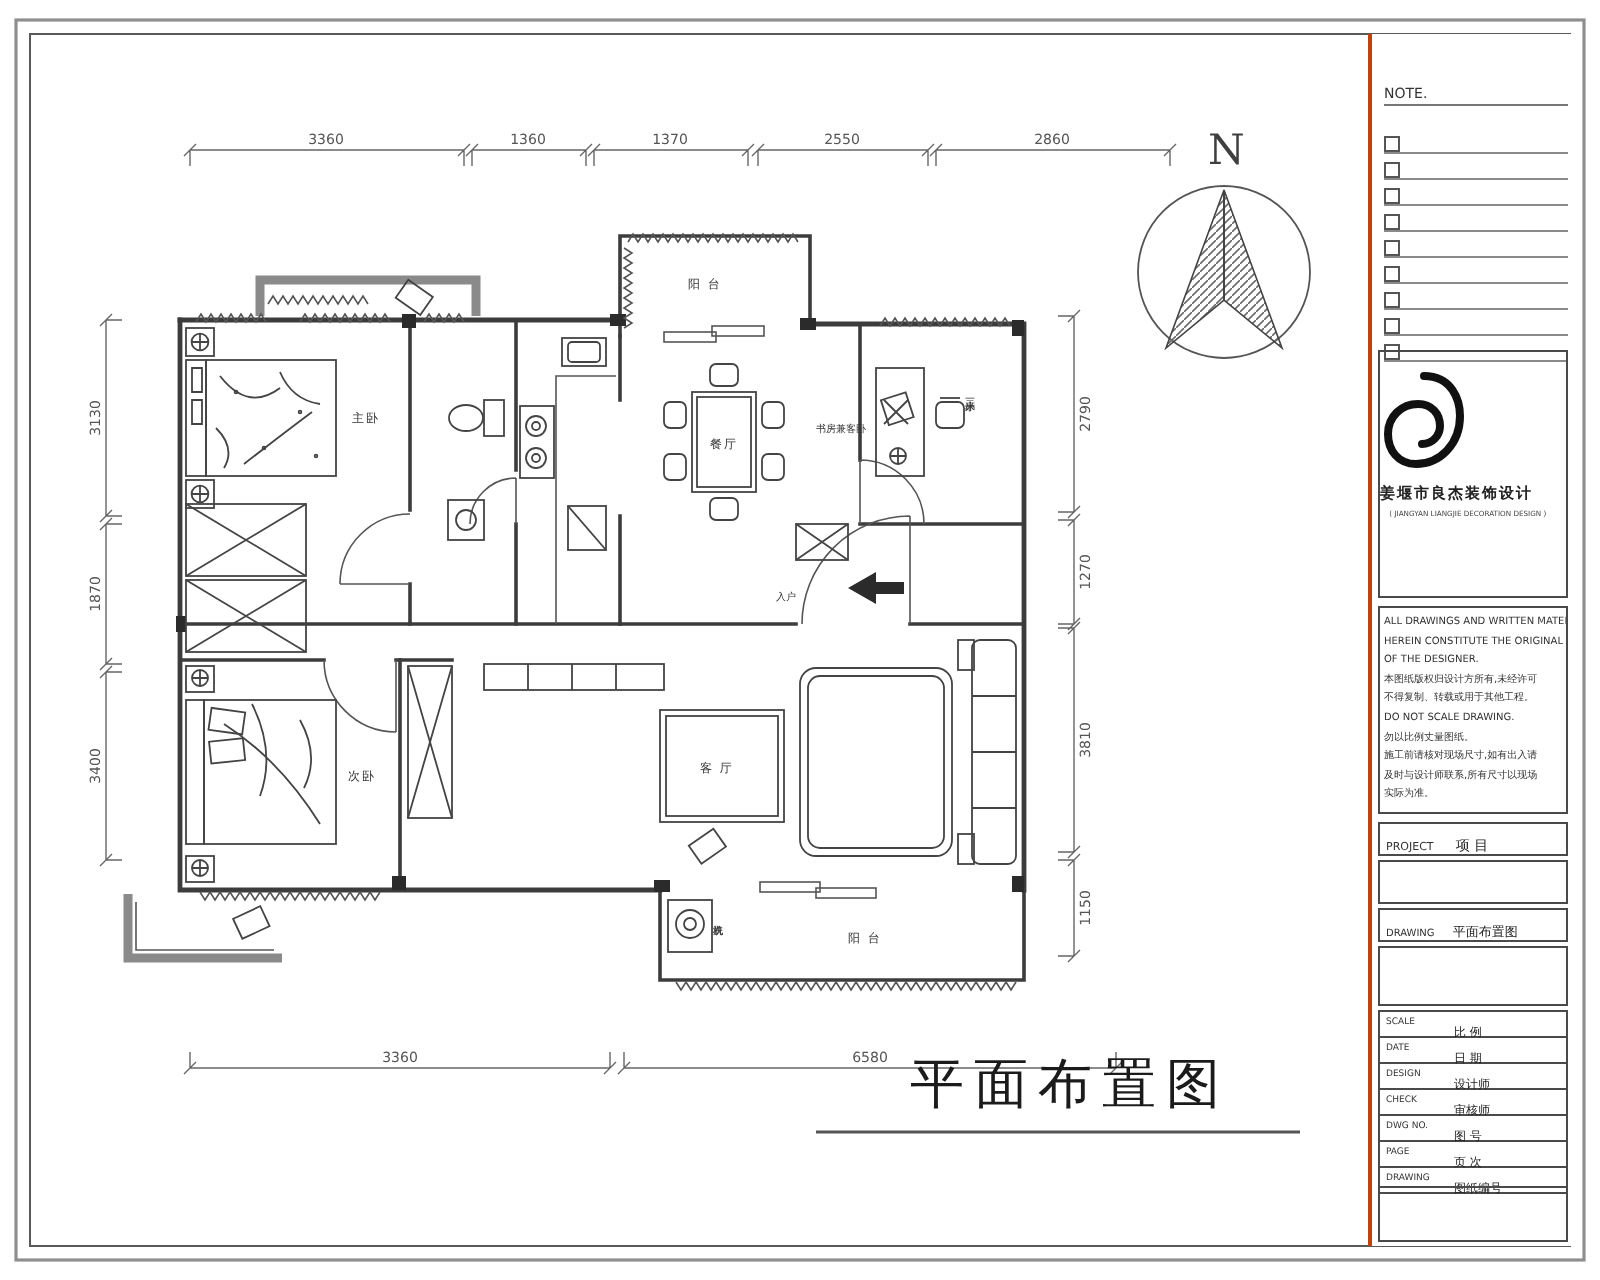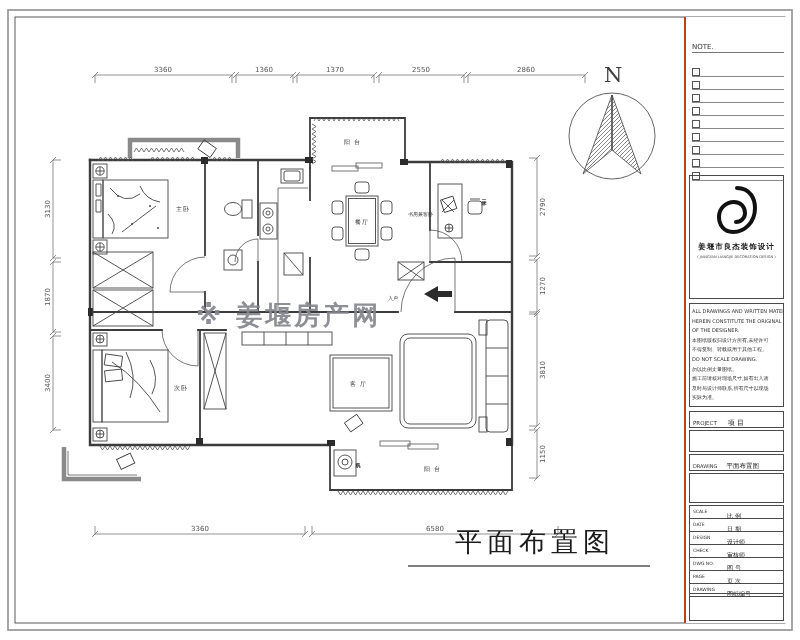--- a/index.html
+++ b/index.html
@@ -34,21 +34,21 @@
   
   .panel{position:absolute;left:684px;top:17px;width:101px;height:606px;
          border-left:2px solid #c2410c;background:#fff;z-index:4;color:#222;}
   .panel .abs{position:absolute;}
   .note-title{left:6px;top:26px;right:3px;font-size:7px;color:#333;
               border-bottom:1px solid #777;padding-bottom:1px;}
   .note-row{left:6px;right:3px;height:13px;border-bottom:1px solid #8a8a8a;}
   .note-row .cb{position:absolute;left:0;top:5px;width:6px;height:6px;
                 border:1px solid #555;background:#fff;}
   .logo-box{left:3px;top:158px;right:3px;height:122px;border:1px solid #4a4a4a;
-            text-align:center;}
+            text-align:left;}
   .logo-glyph{margin-top:8px;}
   .company{font-size:7.5px;font-weight:bold;letter-spacing:1px;margin-top:2px;}
   .company-en{font-size:4px;color:#444;margin-top:2px;transform:scale(.9);}
   .notes-box{left:3px;top:286px;right:3px;height:104px;border:1px solid #4a4a4a;
              padding:3px 2px;box-sizing:border-box;overflow:hidden;}
   .notes-box div{font-size:5px;line-height:9.6px;color:#333;white-space:nowrap;}
   .proj-row{left:3px;top:394px;right:3px;height:15px;border:1px solid #4a4a4a;
             line-height:15px;}
   .proj-row .en{font-size:5.5px;margin-left:3px;color:#333;}
   .proj-row .cn{font-size:7px;margin-left:6px;}
@@ -311,21 +311,20 @@
     <polygon points="612,95 641,174 612,150" fill="url(#hatch)" stroke="#444" stroke-width="0.8"></polygon>
     <path d="M612,95 V150" stroke="#444" stroke-width="0.8"></path>
   </g>
 
   <g>
     <text class="title-txt" x="455" y="551">平面布置图</text>
     <line x1="408" y1="566" x2="650" y2="566" stroke="#555" stroke-width="1.4"></line>
   </g>
 </svg>
 
-<div class="wm-site">※ 姜堰房产网</div>
 
 <div class="panel">
 
   <div class="abs note-title">NOTE.</div>
   <div class="abs note-row" style="top:46px">
         <span class="cb"></span>
       </div>
   <div class="abs note-row" style="top:59px">
         <span class="cb"></span>
       </div>

